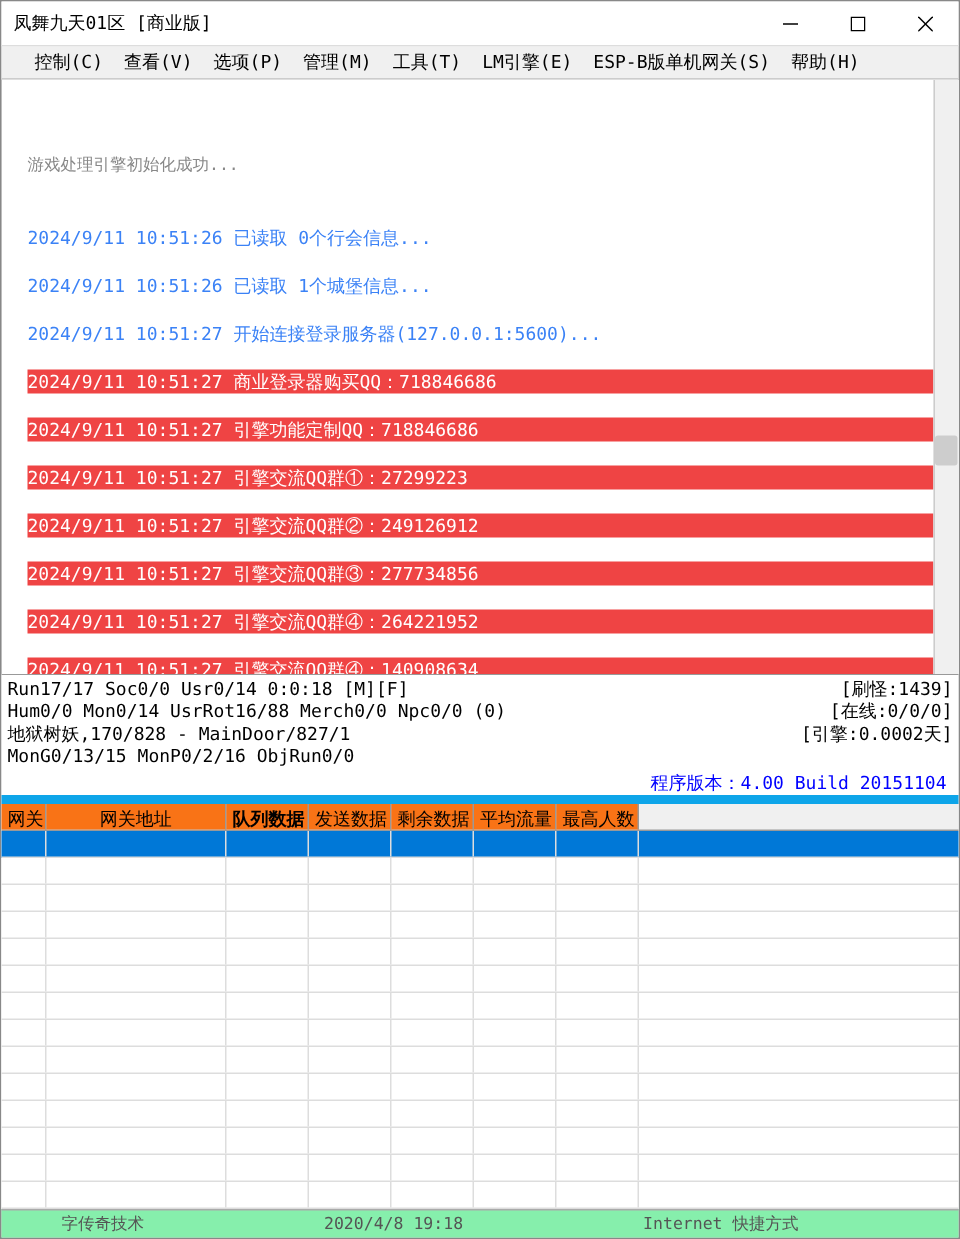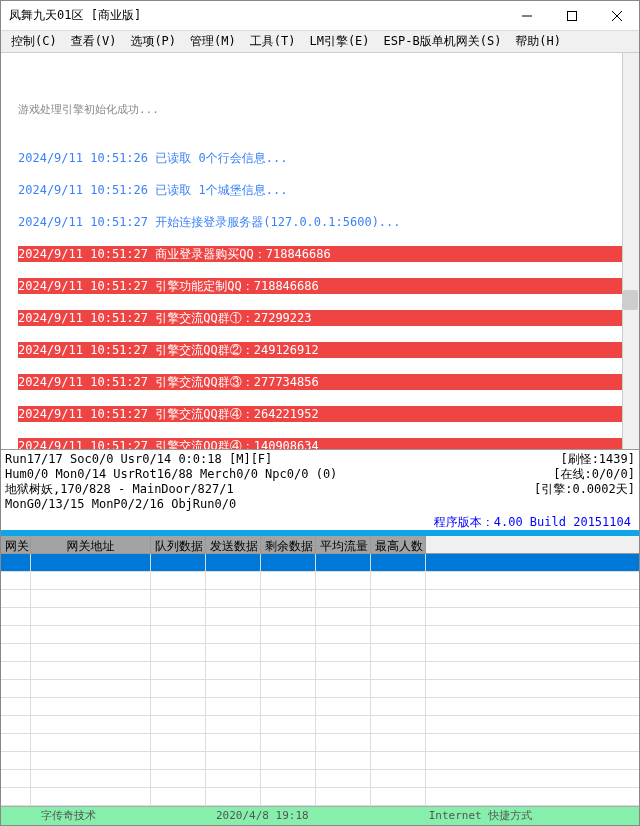--- a/index.html
+++ b/index.html
@@ -1,40 +1,40 @@
 <!DOCTYPE html>
 <html><head>
 <meta charset="utf-8">
 <style>
   * { margin: 0; padding: 0; box-sizing: border-box; }
   body { font-family: "SimSun", "宋体", monospace; font-size: 12px; background: #f0f0f0; width: 640px; height: 826px; overflow: hidden; }
   .window { width: 640px; height: 826px; border: 1px solid #888; background: #f0f0f0; display: flex; flex-direction: column; }
   .titlebar { height: 30px; background: #fff; display: flex; align-items: center; padding-left: 8px; border-bottom: 1px solid #ddd; }
   .titlebar .title { flex: 1; font-size: 12px; }
   .titlebar .btn { width: 45px; height: 29px; display: inline-flex; align-items: center; justify-content: center; cursor: pointer; }
-  .menubar { height: 22px; background: #f0f0f0; display: flex; align-items: center; padding-left: 4px; gap: 2px; border-bottom: 1px solid #ccc; }
+  .menubar { height: 22px; background: #f0f0f0; display: flex; align-items: center; padding-left: 16px; gap: 2px; border-bottom: 1px solid #ccc; }
   .menubar .menu { padding: 2px 6px; cursor: pointer; font-size: 12px; }
   .log { background: #fff; height: 408px; overflow-y: auto; font-family: "SimSun", monospace; font-size: 12px; line-height: 16px; white-space: pre; padding: 17px; position: relative; }
   .log .scrollbar-overlay { position:absolute; right:0; top:0; bottom:0; width:17px; background:#f0f0f0; border-left:1px solid #ccc;}
   .log .scrollbar-thumb { position:absolute; right:1px; width:15px; top:60%; height:20px; background:#cdcdcd; border-radius:2px;}
   .logline { display: block; }
   .plain { color: #3b82f6; background: #fff; }
   .blue { color: #fff; background: #ef4444; }
   .status { background: #fff; border-top: 1px solid #999; display: flex; font-size: 12px; line-height: 15px; font-family: "SimSun", monospace; }
   .status-left { flex: 1; padding: 2px 4px; }
   .status-right { width: 270px; padding: 2px 4px; text-align:right; }
   .version-line { color: #0000ff; text-align: right; padding-right: 8px; background: #fff; font-family: "SimSun", monospace; font-size: 12px; line-height: 16px; border-bottom:6px solid #0ea5e9;}
   .grid { background: #fff; flex: 1; display: flex; flex-direction: column; font-size:12px;}
   .grid-header { display: flex; background: #f0f0f0; border-bottom: 1px solid #999; height:18px;}
-  .grid-header .col { border-right: 1px solid #999; padding: 2px 4px; text-align: center; background:#a3a3a3; font-size:12px; white-space:nowrap; overflow:hidden;}
+  .grid-header .col { border-right: 1px solid #999; padding: 2px 4px; text-align: center; background:#f97316; font-size:12px; white-space:nowrap; overflow:hidden;}
   .grid-body { flex: 1; background: #fff; position:relative;}
   .grid-row { display: flex; height: 18px; border-bottom: 1px solid #ddd; }
   .grid-row .cell { border-right: 1px solid #ddd; }
   .selected-row { background: #0078d7; }
-  .c0{width:30px;} .c1{width:120px;} .c2{width:55px;} .c3{width:55px;} .c4{width:55px;} .c5{width:55px;} .c6{width:55px;}
+  .c0{width:30px;} .c1{width:120px;} .c2{width:55px;font-weight:bold;} .c3{width:55px;} .c4{width:55px;} .c5{width:55px;} .c6{width:55px;}
   .taskbar-peek { height:20px; background:#86efac; display:flex; align-items:center; font-size:11px; color:#555; padding-left:40px; gap:120px; border-top:1px solid #aaa;}
 </style>
 </head>
 <body>
 
 <div class="window">
 
   <div class="titlebar">
     <span class="title">凤舞九天01区 [商业版]</span>
     <div class="btn">

